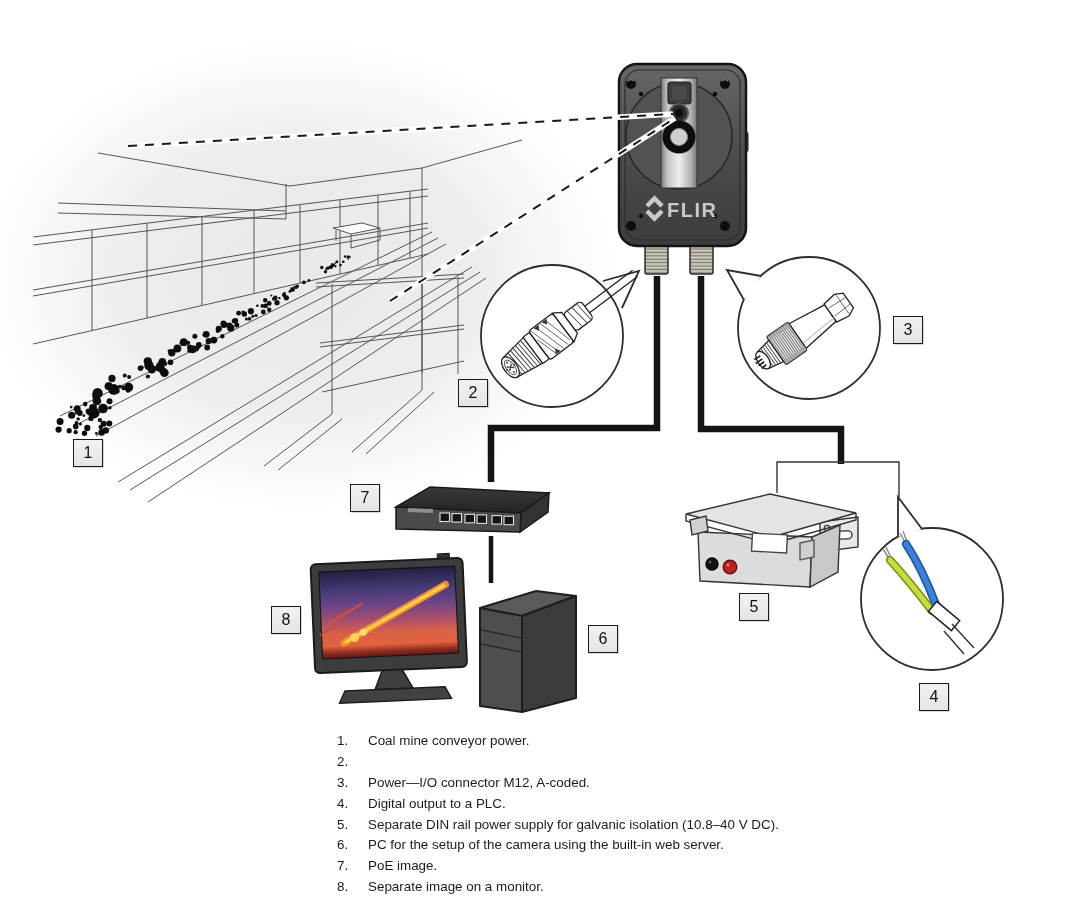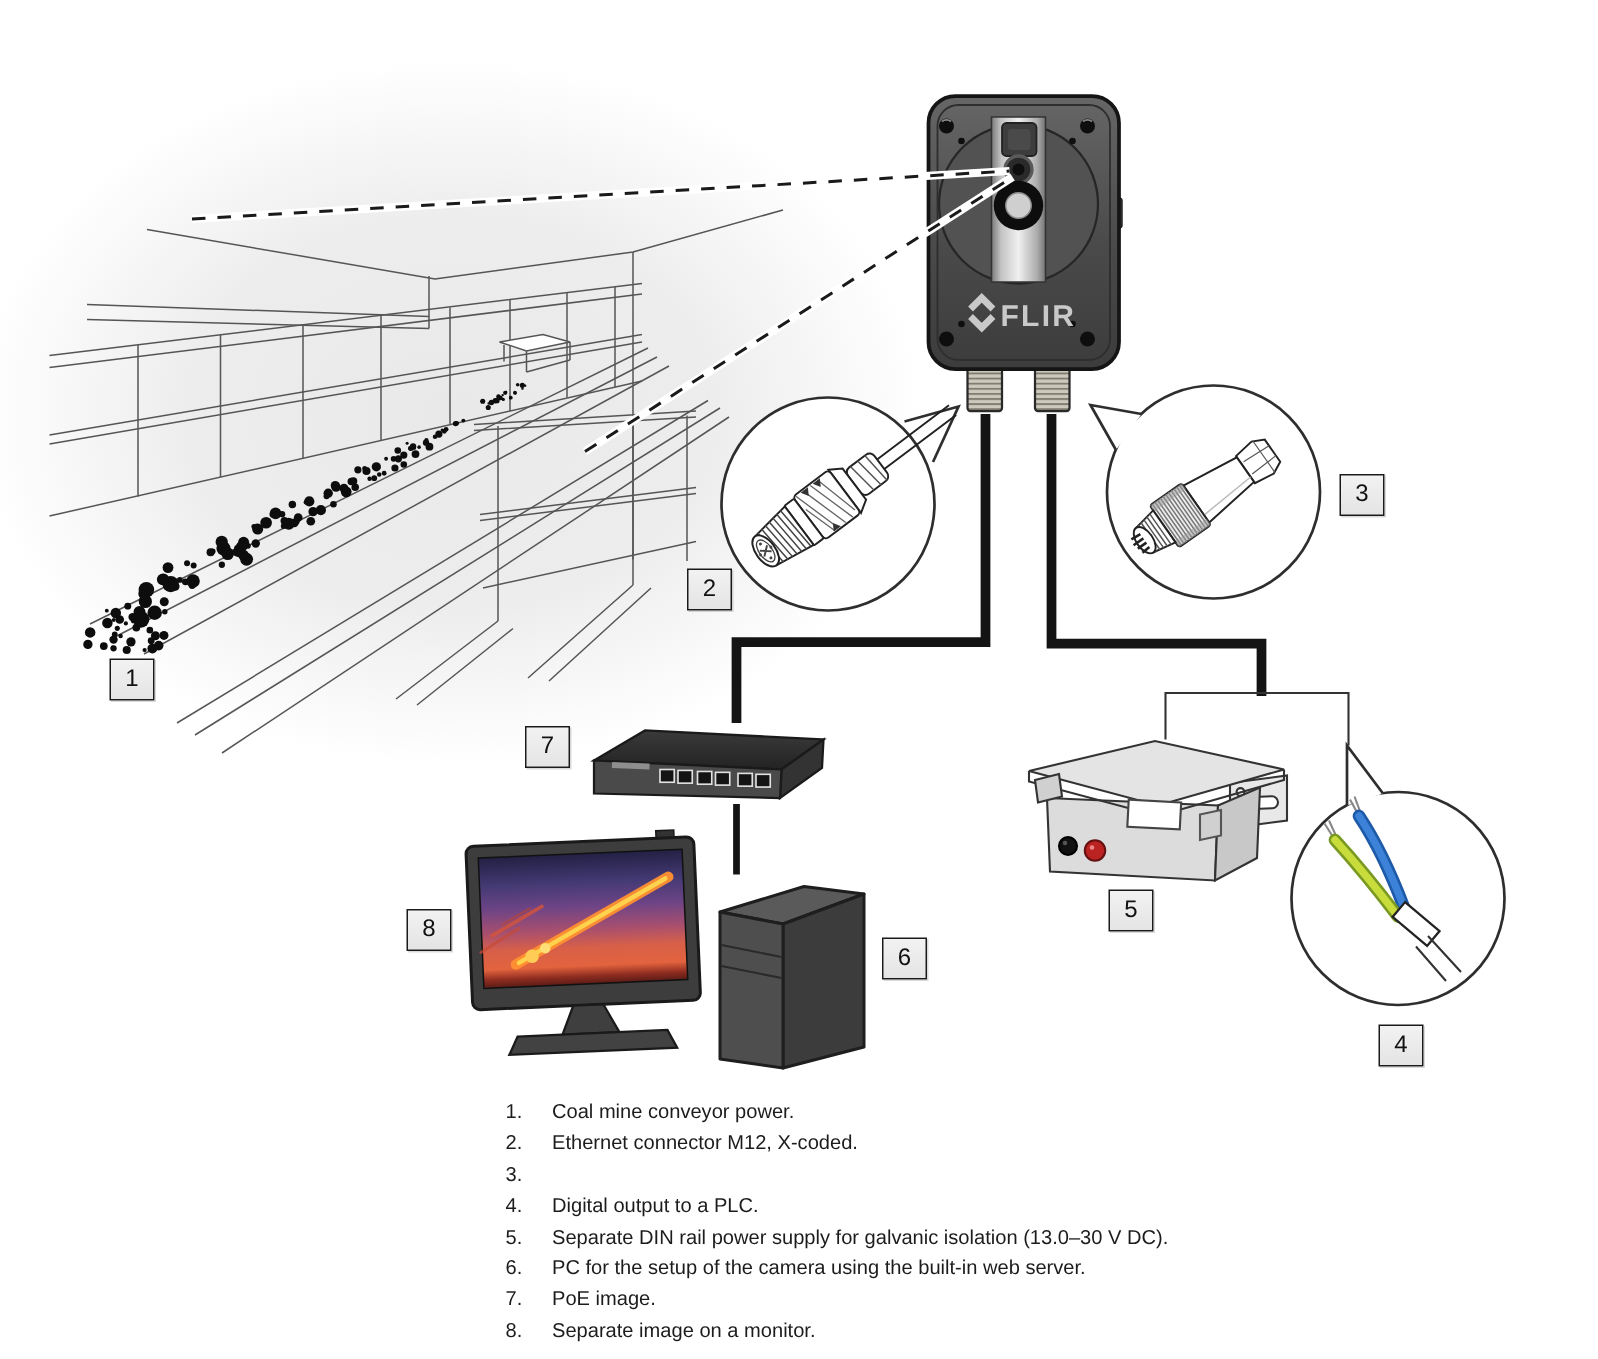--- a/index.html
+++ b/index.html
@@ -435,32 +435,32 @@
       <span>8</span>
     </div>
 
 <div id="legend">
   <div class="row">
         <span class="num">1.</span>
         <span class="txt">Coal mine conveyor power.</span>
       </div>
   <div class="row">
         <span class="num">2.</span>
-        <span class="txt">Ethernet connector M12, X-coded.</span>
       </div>
   <div class="row">
         <span class="num">3.</span>
+        <span class="txt">Power—I/O connector M12, A-coded.</span>
       </div>
   <div class="row">
         <span class="num">4.</span>
         <span class="txt">Digital output to a PLC.</span>
       </div>
   <div class="row">
         <span class="num">5.</span>
-        <span class="txt">Separate DIN rail power supply for galvanic isolation (13.0–30 V DC).</span>
+        <span class="txt">Separate DIN rail power supply for galvanic isolation (10.8–40 V DC).</span>
       </div>
   <div class="row">
         <span class="num">6.</span>
         <span class="txt">PC for the setup of the camera using the built-in web server.</span>
       </div>
   <div class="row">
         <span class="num">7.</span>
         <span class="txt">PoE image.</span>
       </div>
   <div class="row">

